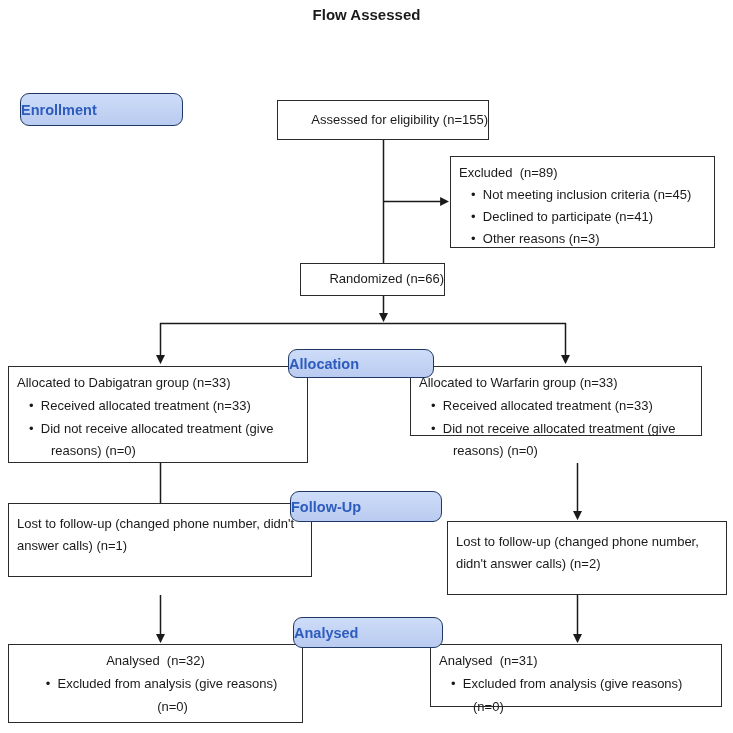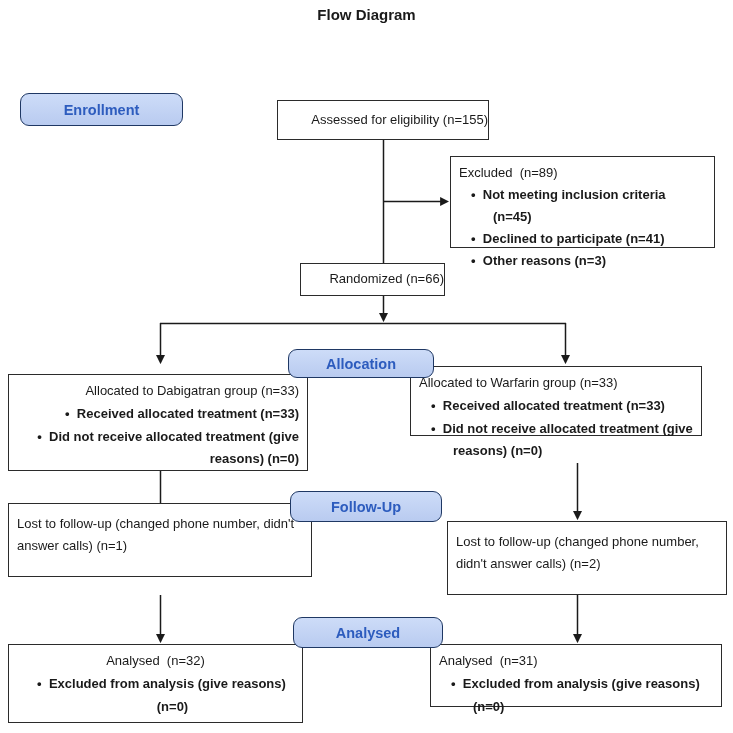--- a/index.html
+++ b/index.html
@@ -23,51 +23,51 @@
   }
   svg.connectors{position:absolute;left:0;top:0;width:733px;height:733px;z-index:1;}
   .box{
     position:absolute;background:#ffffff;border:1.4px solid var(--box-border);
     font-size:13px;line-height:1.75;color:var(--text);z-index:2;
   }
   .box.center{display:flex;align-items:center;justify-content:flex-end;text-align:center;}
   .box.list{padding:5px 8px 0 8px;}
   .keep-spaces{white-space:pre-wrap;}
   .box ul{list-style:none;}
-  .box li{padding-left:34px;text-indent:-22px;font-weight:bold;}
+  .box li{padding-left:34px;text-indent:-22px;}
   .box li::before{content:"\2022\00a0\00a0";}
   .badge{
     position:absolute;z-index:3;
     background:linear-gradient(var(--badge-fill-light),var(--badge-fill));
     border:1.6px solid var(--badge-border);border-radius:9px;
-    display:flex;align-items:center;justify-content:center;
+    display:flex;align-items:center;
     font-size:14.5px;font-weight:bold;color:var(--badge-text);
   }
   
   #badge-enrollment{left:20px;top:93px;width:163px;height:33px;}
   #badge-allocation{left:288px;top:349px;width:146px;height:29px;}
   #badge-followup{left:290px;top:491px;width:152px;height:31px;}
   #badge-analysis{left:293px;top:617px;width:150px;height:31px;}
 
   #box-assessed{left:277px;top:100px;width:212px;height:40px;}
   #box-excluded{left:450px;top:156px;width:265px;height:92px;line-height:1.7;}
   #box-randomized{left:300px;top:263px;width:145px;height:33px;}
-  #box-alloc-left{left:8px;top:374px;width:300px;height:97px;text-align:right;}
+  #box-alloc-left{left:8px;top:366px;width:300px;height:97px;}
   #box-alloc-right{left:410px;top:366px;width:292px;height:70px;}
   #box-fu-left{left:8px;top:503px;width:304px;height:74px;padding-top:9px;line-height:1.7;}
   #box-fu-right{left:447px;top:521px;width:280px;height:74px;padding-top:9px;line-height:1.7;}
   #box-an-left{left:8px;top:644px;width:295px;height:79px;text-align:center;}
   #box-an-right{left:430px;top:644px;width:292px;height:63px;}
 </style>
 </head>
 <body>
 
 <div class="canvas">
 
-  <div class="title">Flow Diagram</div>
+  <div class="title">Flow Assessed</div>
 
   <svg class="connectors" viewBox="0 0 733 733" xmlns="http://www.w3.org/2000/svg">
     <defs>
       <marker id="arrow" viewBox="0 0 10 10" refX="1" refY="5" markerWidth="9" markerHeight="9" markerUnits="userSpaceOnUse" orient="auto">
         <path d="M0,0 L10,5 L0,10 Z" fill="#1a1a1a"></path>
       </marker>
     </defs>
     <g stroke="#1a1a1a" stroke-width="1.5" fill="none">
       <path d="M383.5,140 L383.5,263"></path>
       <path d="M383.5,201.5 L441,201.5" marker-end="url(#arrow)"></path>

